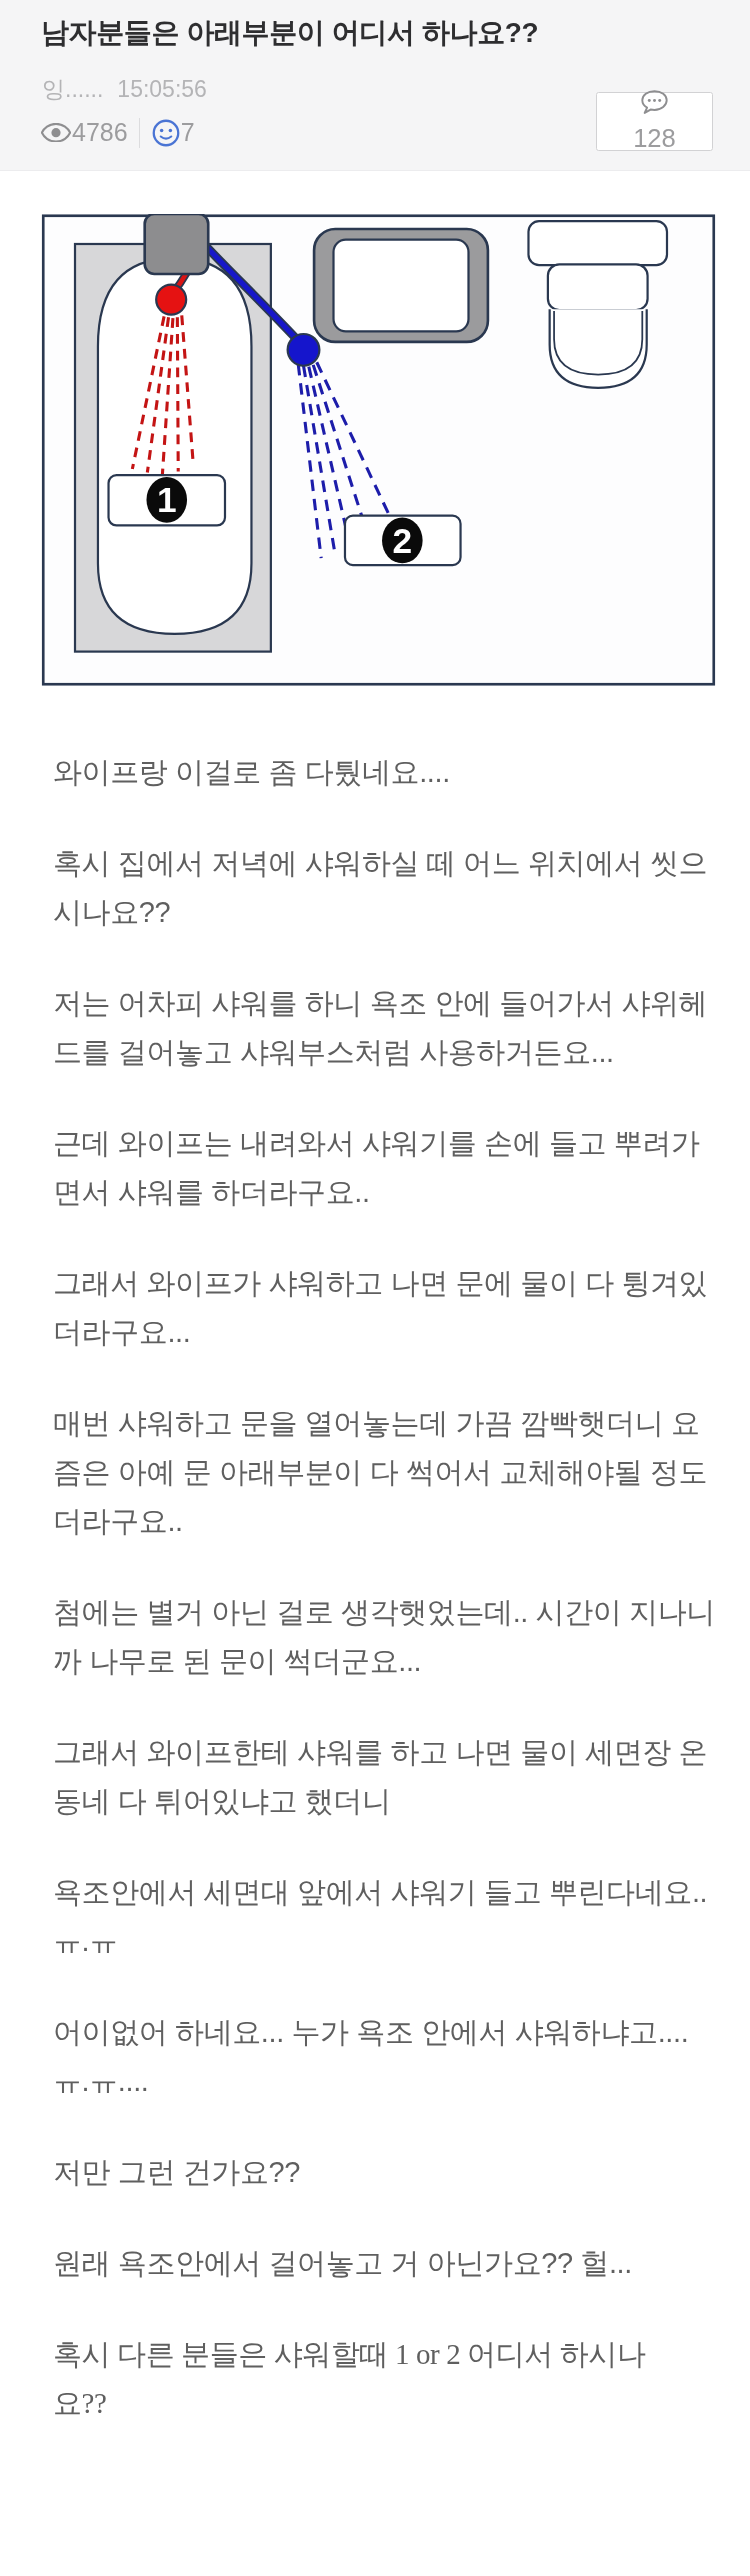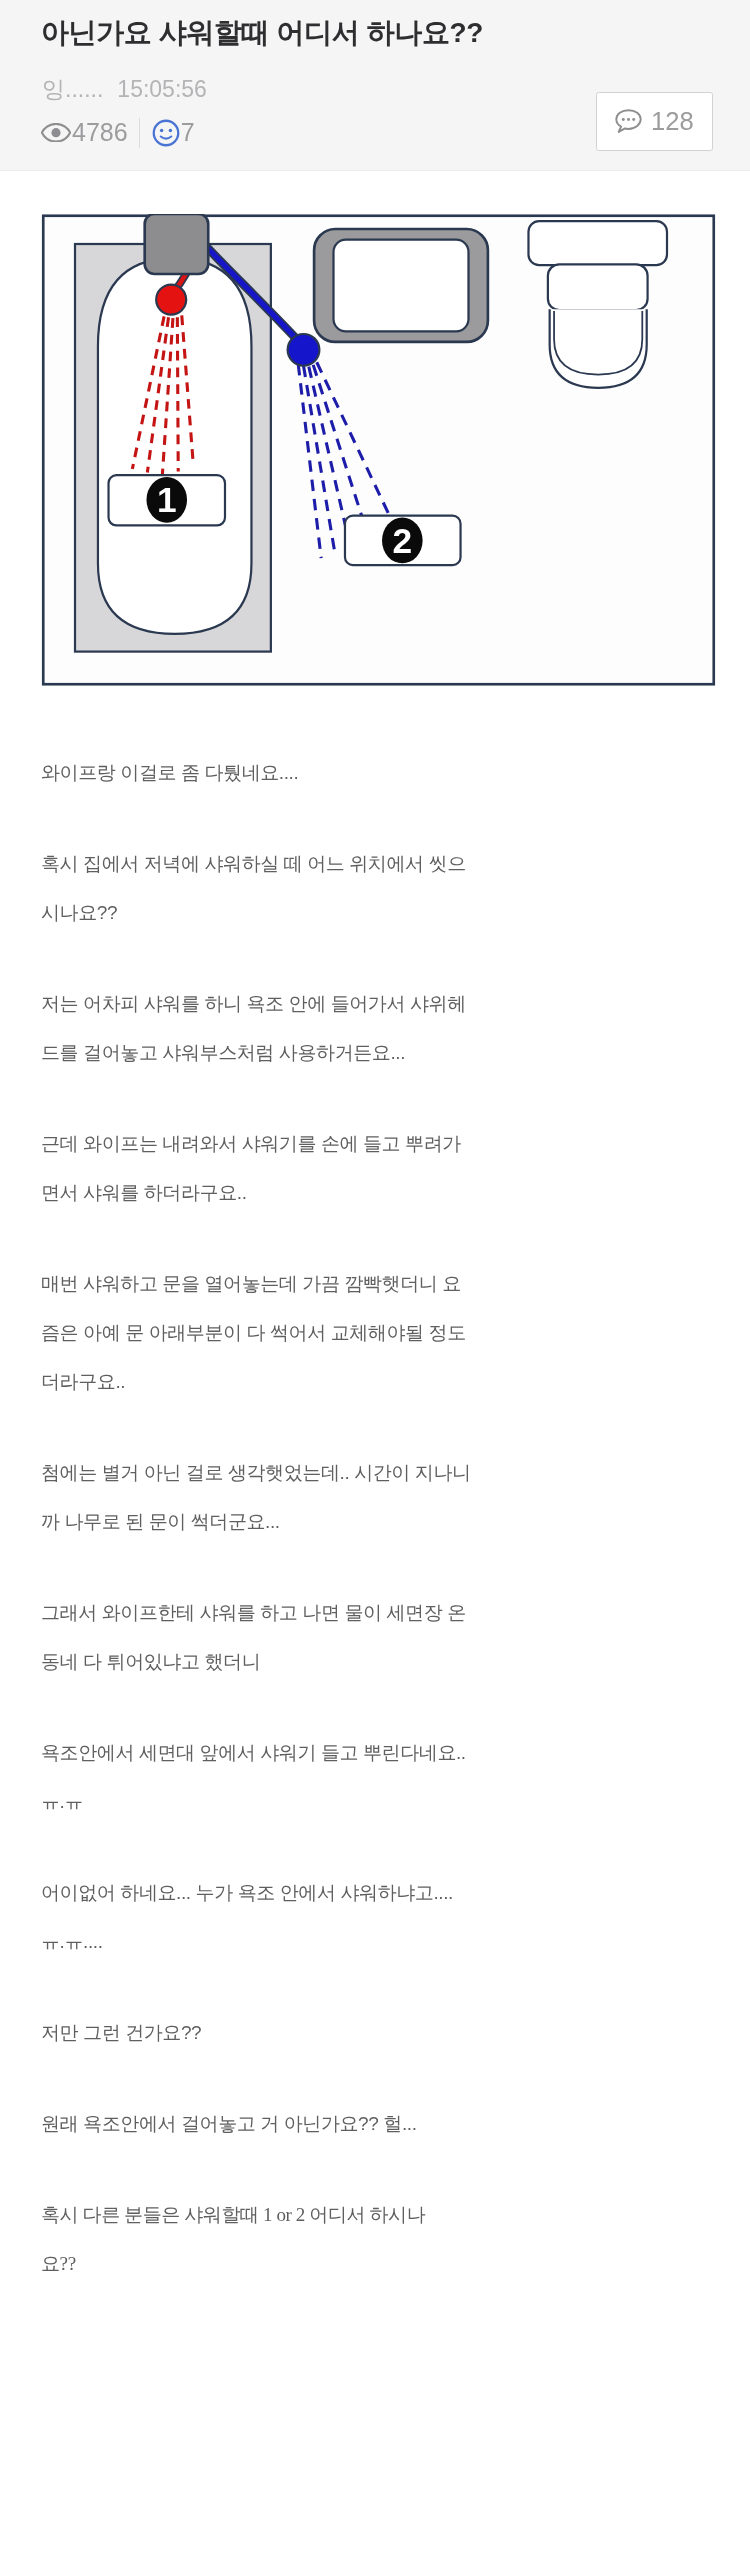--- a/index.html
+++ b/index.html
@@ -26,37 +26,37 @@
     position:absolute; left:41px; top:115px; height:35px;
     display:flex; align-items:center; gap:1px;
     font-size:25px; color:#9c9c9e;
   }
   .stats-divider { width:0.9px; height:30px; background:#dcdcde; margin:0 10.6px; }
   .icon { display:inline-flex; align-items:center; }
   .comment-box {
     position:absolute; left:596px; top:92px; width:117px; height:59px;
     background:#ffffff; border:0.9px solid #d2d2d4; border-radius:2.6px;
     display:flex; align-items:center; justify-content:center; gap:8.8px;
-    font-size:25.6px; color:#9c9c9e; cursor:pointer;
+    font-size:25.6px; color:#9c9c9e; cursor:pointer;flex-direction:column;
   }
   
   .post-body { padding:43px 35px 35px 41px; background:#ffffff; }
   .post-figure { width:675px; height:472px; margin:0 0 62px 0; }
   .post-figure svg { display:block; }
   .post-text p {
-    font-size:19px; line-height:49px; color:#5f5f5f;
-    letter-spacing:-0.4px; white-space:pre-line; margin:0 0 42px 0;
+    font-size:29px; line-height:49px; color:#5f5f5f;
+    letter-spacing:-0.4px; white-space:pre-line; margin:0 0 42px 12px;
   }
   .post-text p:last-child { margin-bottom:0;font-family:Liberation Serif, serif; }
 </style>
 </head>
 <body>
 
 <div class="post-header">
-  <h1 class="post-title">아닌가요 샤워할때 어디서 하나요??</h1>
+  <h1 class="post-title">남자분들은 아래부분이 어디서 하나요??</h1>
 
   <div class="meta-row">
     <span>잉......</span>
     <span>15:05:56</span>
   </div>
 
   <div class="stats-row">
     <span class="icon">
       <svg width="30" height="19.4" viewBox="0 0 34 22">
         <path d="M17 1 C9 1 3.2 6 1 11 C3.2 16 9 21 17 21 C25 21 30.8 16 33 11 C30.8 6 25 1 17 1 Z" fill="none" stroke="#8e8e90" stroke-width="2.4"></path>
@@ -149,20 +149,22 @@
   </div>
 
   <div class="post-text">
     <p>와이프랑 이걸로 좀 다퉜네요....</p>
     <p>혹시 집에서 저녁에 샤워하실 떼 어느 위치에서 씻으
 시나요??</p>
     <p>저는 어차피 샤워를 하니 욕조 안에 들어가서 샤위헤
 드를 걸어놓고 샤워부스처럼 사용하거든요...</p>
     <p>근데 와이프는 내려와서 샤워기를 손에 들고 뿌려가
 면서 샤워를 하더라구요..</p>
+    <p>그래서 와이프가 샤워하고 나면 문에 물이 다 튕겨있
+더라구요...</p>
     <p>매번 샤워하고 문을 열어놓는데 가끔 깜빡햇더니 요
 즘은 아예 문 아래부분이 다 썩어서 교체해야될 정도
 더라구요..</p>
     <p>첨에는 별거 아닌 걸로 생각햇었는데.. 시간이 지나니
 까 나무로 된 문이 썩더군요...</p>
     <p>그래서 와이프한테 샤워를 하고 나면 물이 세면장 온
 동네 다 튀어있냐고 했더니</p>
     <p>욕조안에서 세면대 앞에서 샤워기 들고 뿌린다네요..
 ㅠ.ㅠ</p>
     <p>어이없어 하네요... 누가 욕조 안에서 샤워하냐고....

